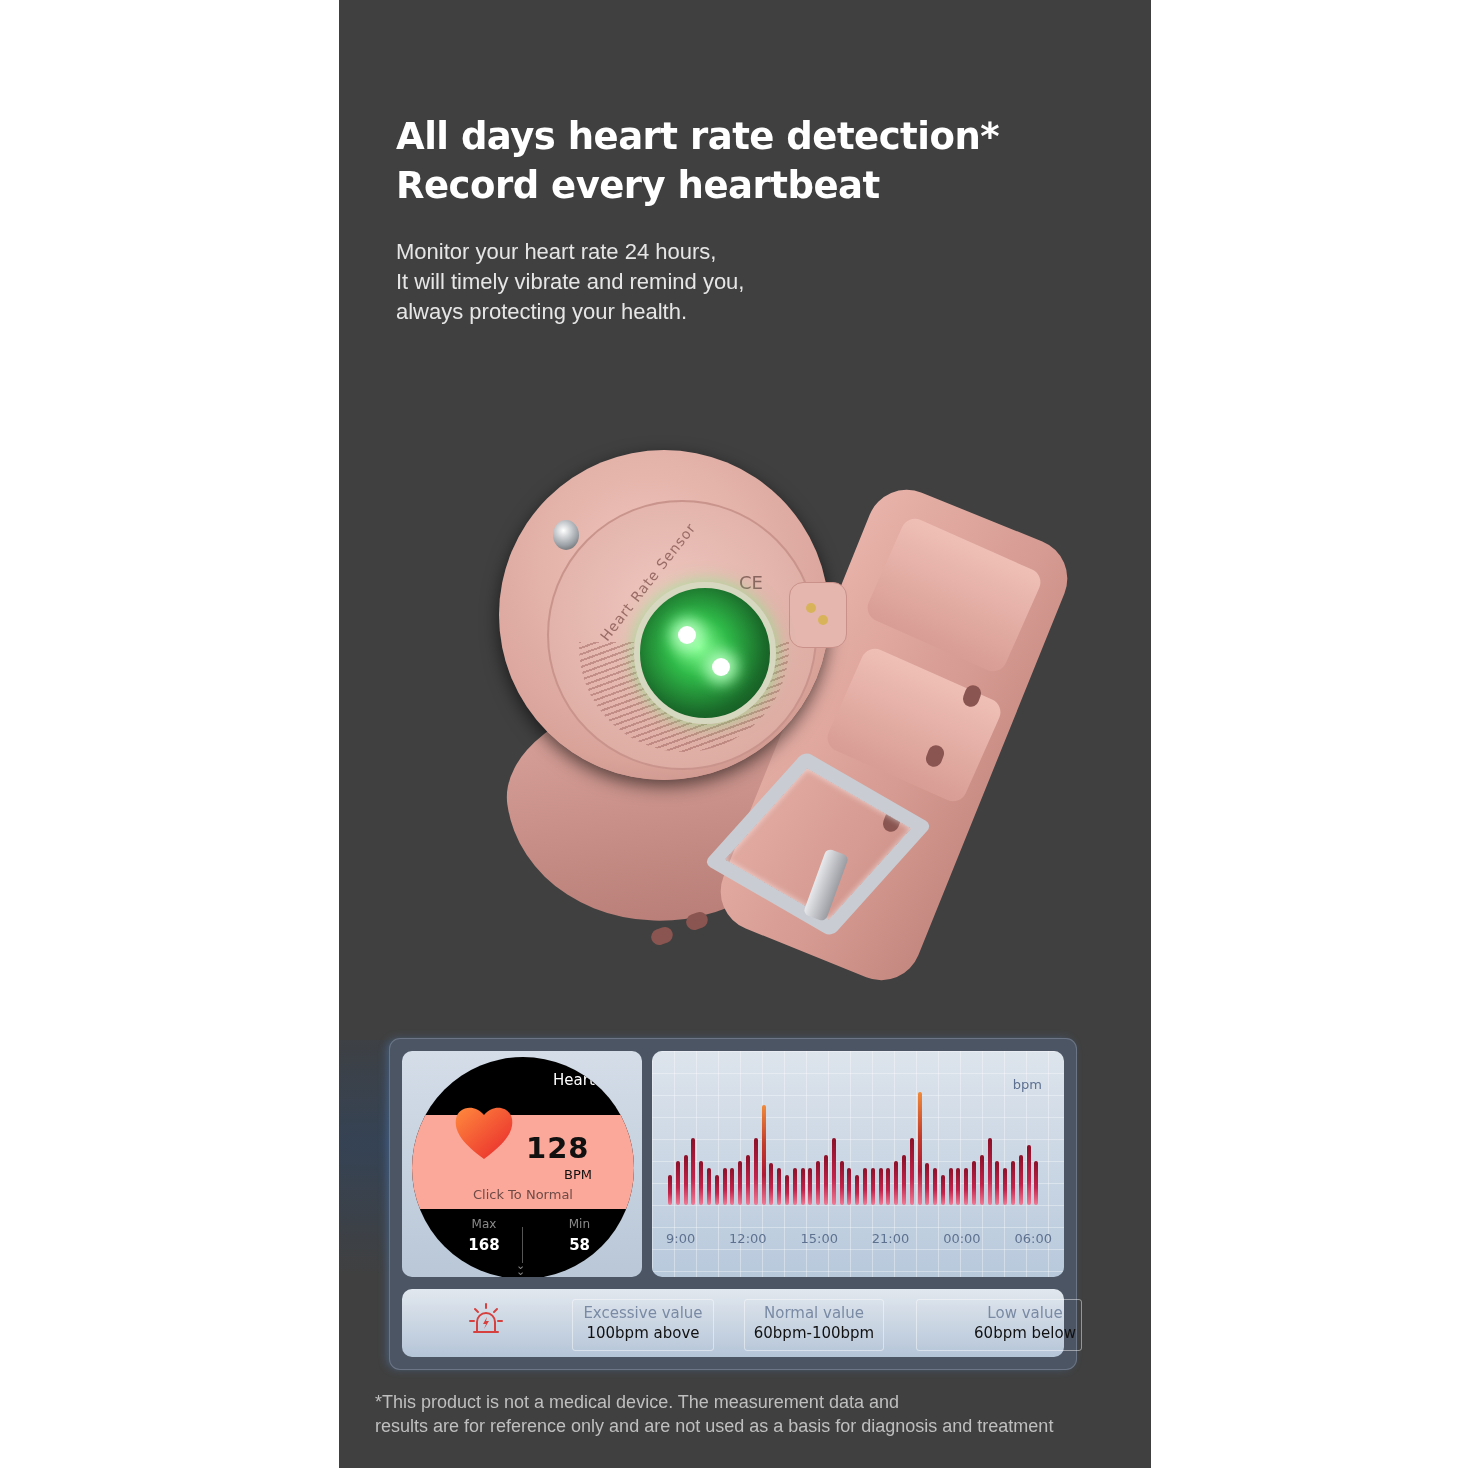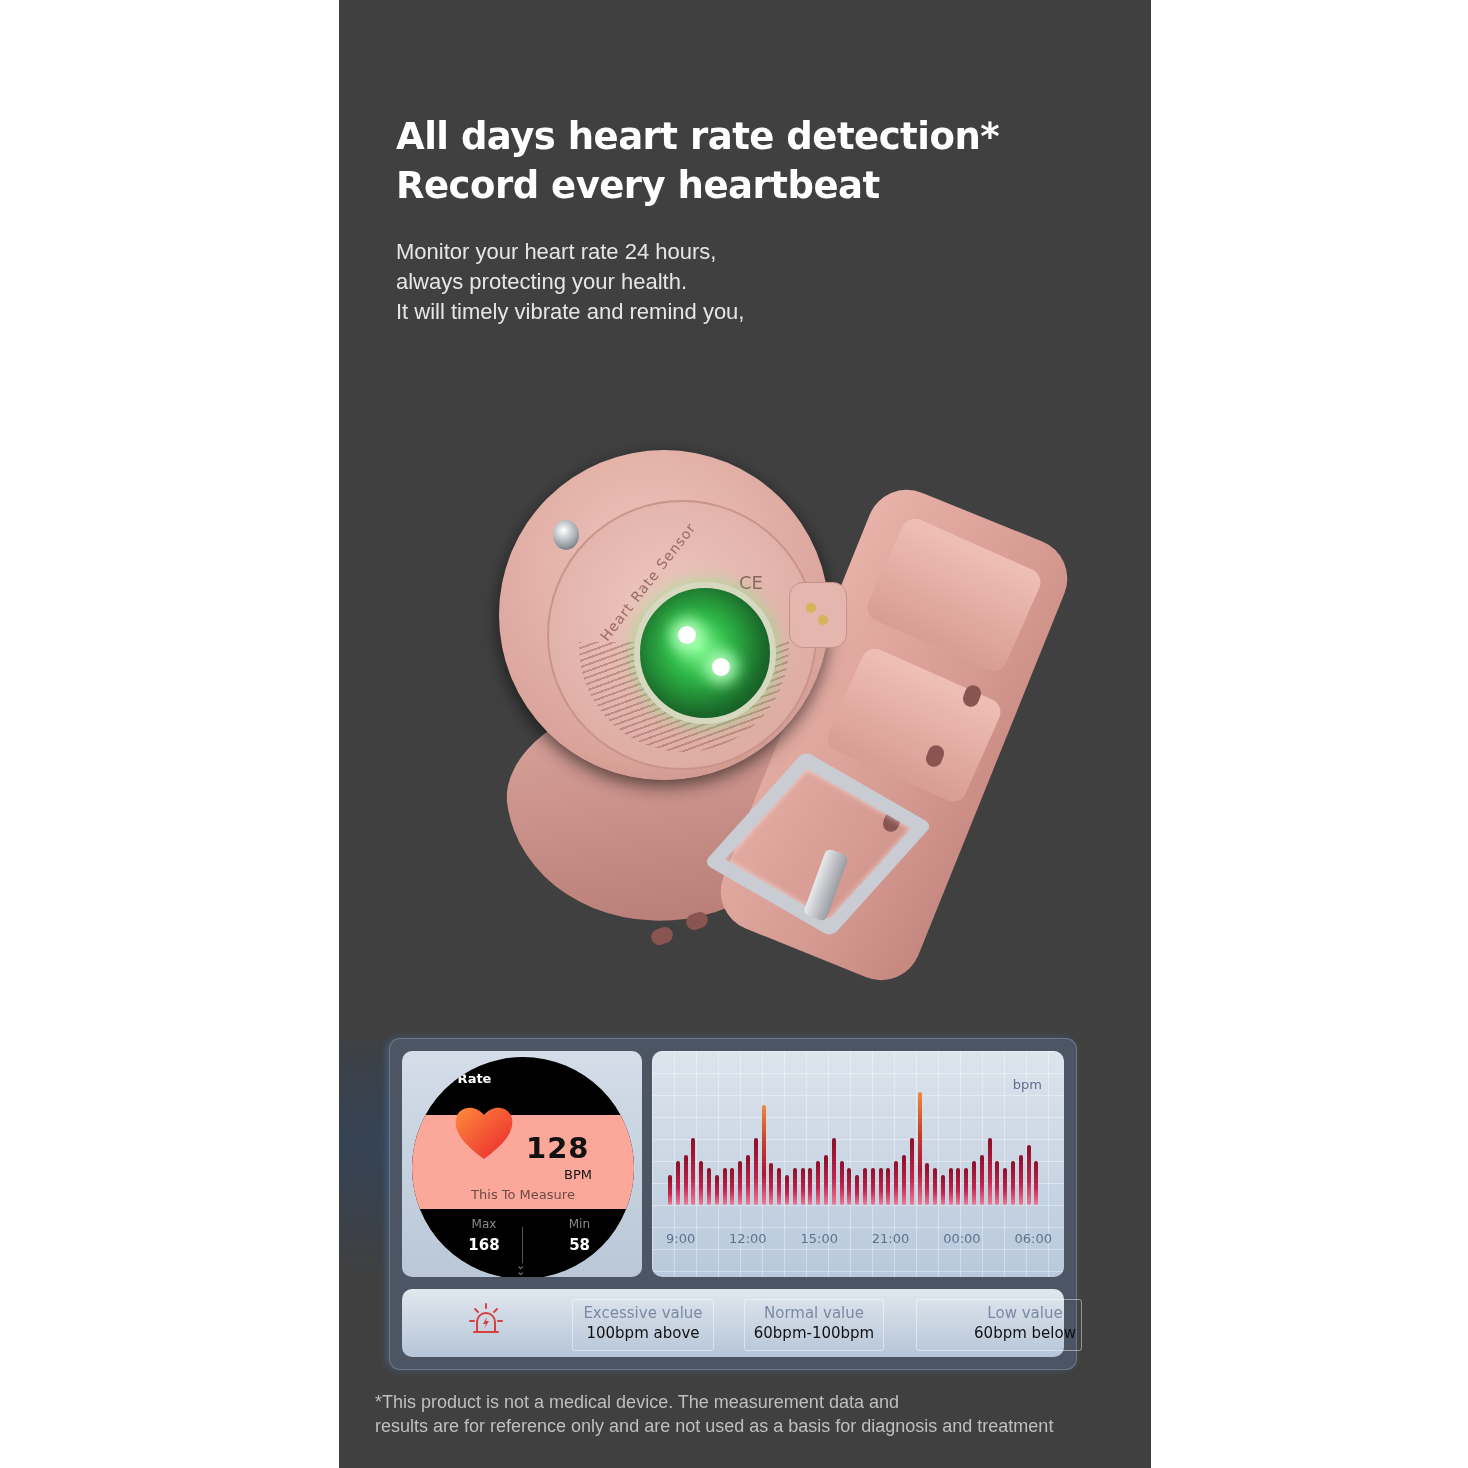--- a/index.html
+++ b/index.html
@@ -35,21 +35,21 @@
 
   
   .card { position:absolute; left:51px; top:1039px; width:686px; height:330px; border-radius:10px; background:#4b5564; box-shadow: 0 0 0 1px #6b7585, -3px 0 8px rgba(90,150,220,0.35); }
   .tile-hr { position:absolute; left:12px; top:12px; width:240px; height:226px; border-radius:10px; background:linear-gradient(180deg,#d4dde8,#b9c7d7); overflow:hidden; }
   .tile-chart { position:absolute; left:262px; top:12px; width:412px; height:226px; border-radius:10px; background:linear-gradient(180deg,#dde4ec,#b8c9dc); overflow:hidden; }
   .grid { position:absolute; inset:0; background-image: linear-gradient(rgba(255,255,255,0.35) 1px, transparent 1px), linear-gradient(90deg, rgba(255,255,255,0.35) 1px, transparent 1px); background-size:22px 22px; }
   .tile-range { position:absolute; left:12px; top:250px; width:662px; height:68px; border-radius:10px; background:linear-gradient(180deg,#e1e7ee,#b5c5d8); }
 
   .face { position:absolute; left:10px; top:6px; width:222px; height:222px; border-radius:50%; background:#000; overflow:hidden; }
   .face-band { position:absolute; left:0; top:58px; width:222px; height:94px; background:#fba89a; }
-  .face-title { position:absolute; left:0; width:222px; top:14px; text-align:left; color:#fff; font-size:13px;font-weight:bold; }
+  .face-title { position:absolute; left:0; width:222px; top:14px; text-align:right; color:#fff; font-size:15px; }
   .heart { position:absolute; left:40px; top:44px; width:64px; height:64px; }
   .bpm-value { position:absolute; left:114px; top:74px; color:#111; font-weight:bold; font-size:29px; letter-spacing:1px; }
   .bpm-unit { position:absolute; left:152px; top:110px; color:#111; font-size:13px; }
   .click-measure { position:absolute; left:0; width:222px; top:130px; text-align:center; color:#6d4a46; font-size:13px; }
   .stat { position:absolute; top:160px; width:60px; text-align:center; }
   .stat-label { color:#8a8a8a; font-size:12px; }
   .stat-value { color:#fff; font-weight:bold; font-size:15px; margin-top:5px; }
   .stat-divider { position:absolute; left:110px; top:170px; width:1px; height:36px; background:#555; }
   .chevron { position:absolute; left:104px; top:206px; color:#888; font-size:11px; line-height:6px; }
 
@@ -73,22 +73,22 @@
 <div class="panel">
   <div class="panel-glow"></div>
 
   <div class="headline">
     <div>All days heart rate detection*</div>
     <div>Record every heartbeat</div>
   </div>
 
   <div class="subtext">
     <div>Monitor your heart rate 24 hours,</div>
+    <div>It will timely vibrate and remind you,</div>
     <div>always protecting your health.</div>
-    <div>It will timely vibrate and remind you,</div>
   </div>
 
   <div class="watch-wrap">
     <div class="strap-back"></div>
     <div class="strap-right"></div>
     <div class="strap-loop1"></div>
     <div class="strap-loop2"></div>
     <div class="hole" style="left:475px;top:245px;transform:rotate(20deg);"></div>
     <div class="hole" style="left:438px;top:305px;transform:rotate(20deg);"></div>
     <div class="hole" style="left:395px;top:370px;transform:rotate(20deg);"></div>
@@ -125,21 +125,21 @@
           <defs>
             <linearGradient id="hg" x1="0" y1="0" x2="1" y2="1">
               <stop offset="0" stop-color="#ff8a3d"></stop>
               <stop offset="1" stop-color="#e8262c"></stop>
             </linearGradient>
           </defs>
           <path d="M32 58 C 10 42, 2 30, 4 18 C 6 6, 22 2, 32 14 C 42 2, 58 6, 60 18 C 62 30, 54 42, 32 58 Z" fill="url(#hg)"></path>
         </svg>
         <div class="bpm-value">128</div>
         <div class="bpm-unit">BPM</div>
-        <div class="click-measure">This To Measure</div>
+        <div class="click-measure">Click To Normal</div>
         <div class="stat" style="left:42px;">
           <div class="stat-label">Max</div>
           <div class="stat-value">168</div>
         </div>
         <div class="stat-divider"></div>
         <div class="stat" style="left:118px;text-align:right;">
           <div class="stat-label">Min</div>
           <div class="stat-value">58</div>
         </div>
         <div class="chevron">⌄<br>⌄</div>

